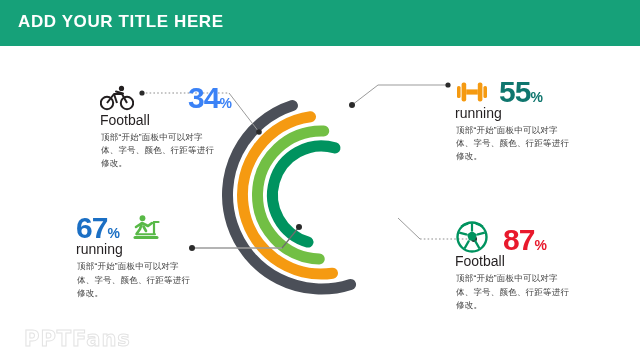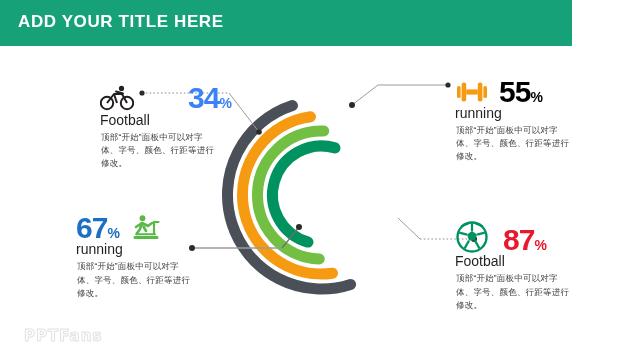--- a/index.html
+++ b/index.html
@@ -6,21 +6,21 @@
   body{
     width:640px;height:360px;overflow:hidden;
     background:#ffffff;
     font-family:"Liberation Sans","DejaVu Sans",sans-serif;
     position:relative;
   }
   #slide{position:absolute;inset:0;background:#fff;}
 
   
   #header{
-    position:absolute;left:0;top:0;width:572px;height:46px;
+    position:absolute;left:0;top:0;width:640px;height:46px;
     background:#16a179;
   }
   #header-title{
     position:absolute;left:18px;top:12px;
     color:#ffffff;
     font-size:17px;font-weight:bold;
     letter-spacing:0.6px;
     white-space:nowrap;
   }
 
@@ -65,21 +65,21 @@
   #c-botleft .desc{margin-top:3px;margin-left:1px;}
 
   #c-botright{left:455px;top:220px;}
   #c-botright .desc{margin-top:3px;margin-left:1px;}
 
   .inline-pair{display:flex;align-items:center;}
 
   
   #watermark{
     position:absolute;left:24px;top:327px;
-    font-size:15px;font-weight:bold;letter-spacing:1px;
+    font-size:21px;font-weight:bold;letter-spacing:1px;
     color:transparent;
     -webkit-text-stroke:1px #e3e3e3;
     font-family:"DejaVu Sans",sans-serif;
   }
 </style>
 </head>
 <body>
 
 <div id="slide">
 
@@ -161,21 +161,21 @@
     <div class="row" style="align-items:center;">
       <span class="icon">
         <svg width="34" height="26" viewBox="0 0 34 26">
           <rect x="2" y="7" width="3.6" height="12" rx="1.6" fill="#f59a11"></rect>
           <rect x="6.6" y="3.5" width="4.6" height="19" rx="2" fill="#f59a11"></rect>
           <rect x="22.8" y="3.5" width="4.6" height="19" rx="2" fill="#f59a11"></rect>
           <rect x="28.4" y="7" width="3.6" height="12" rx="1.6" fill="#f59a11"></rect>
           <rect x="11.2" y="10.4" width="11.6" height="5.2" fill="#f59a11"></rect>
         </svg>
       </span>
-      <span class="pct" style="color:#000000;margin-left:10px;">
+      <span class="pct" style="color:#0f766e;margin-left:10px;">
         <span class="num">55</span><span class="sym">%</span>
       </span>
     </div>
     <div class="sport">running</div>
     <div class="desc">顶部“开始”面板中可以对字体、字号、颜色、行距等进行修改。</div>
   </div>
 
   <div class="callout" id="c-botleft">
     <div class="row" style="align-items:center;">
       <span class="pct" style="color:#1b6fc4;">

